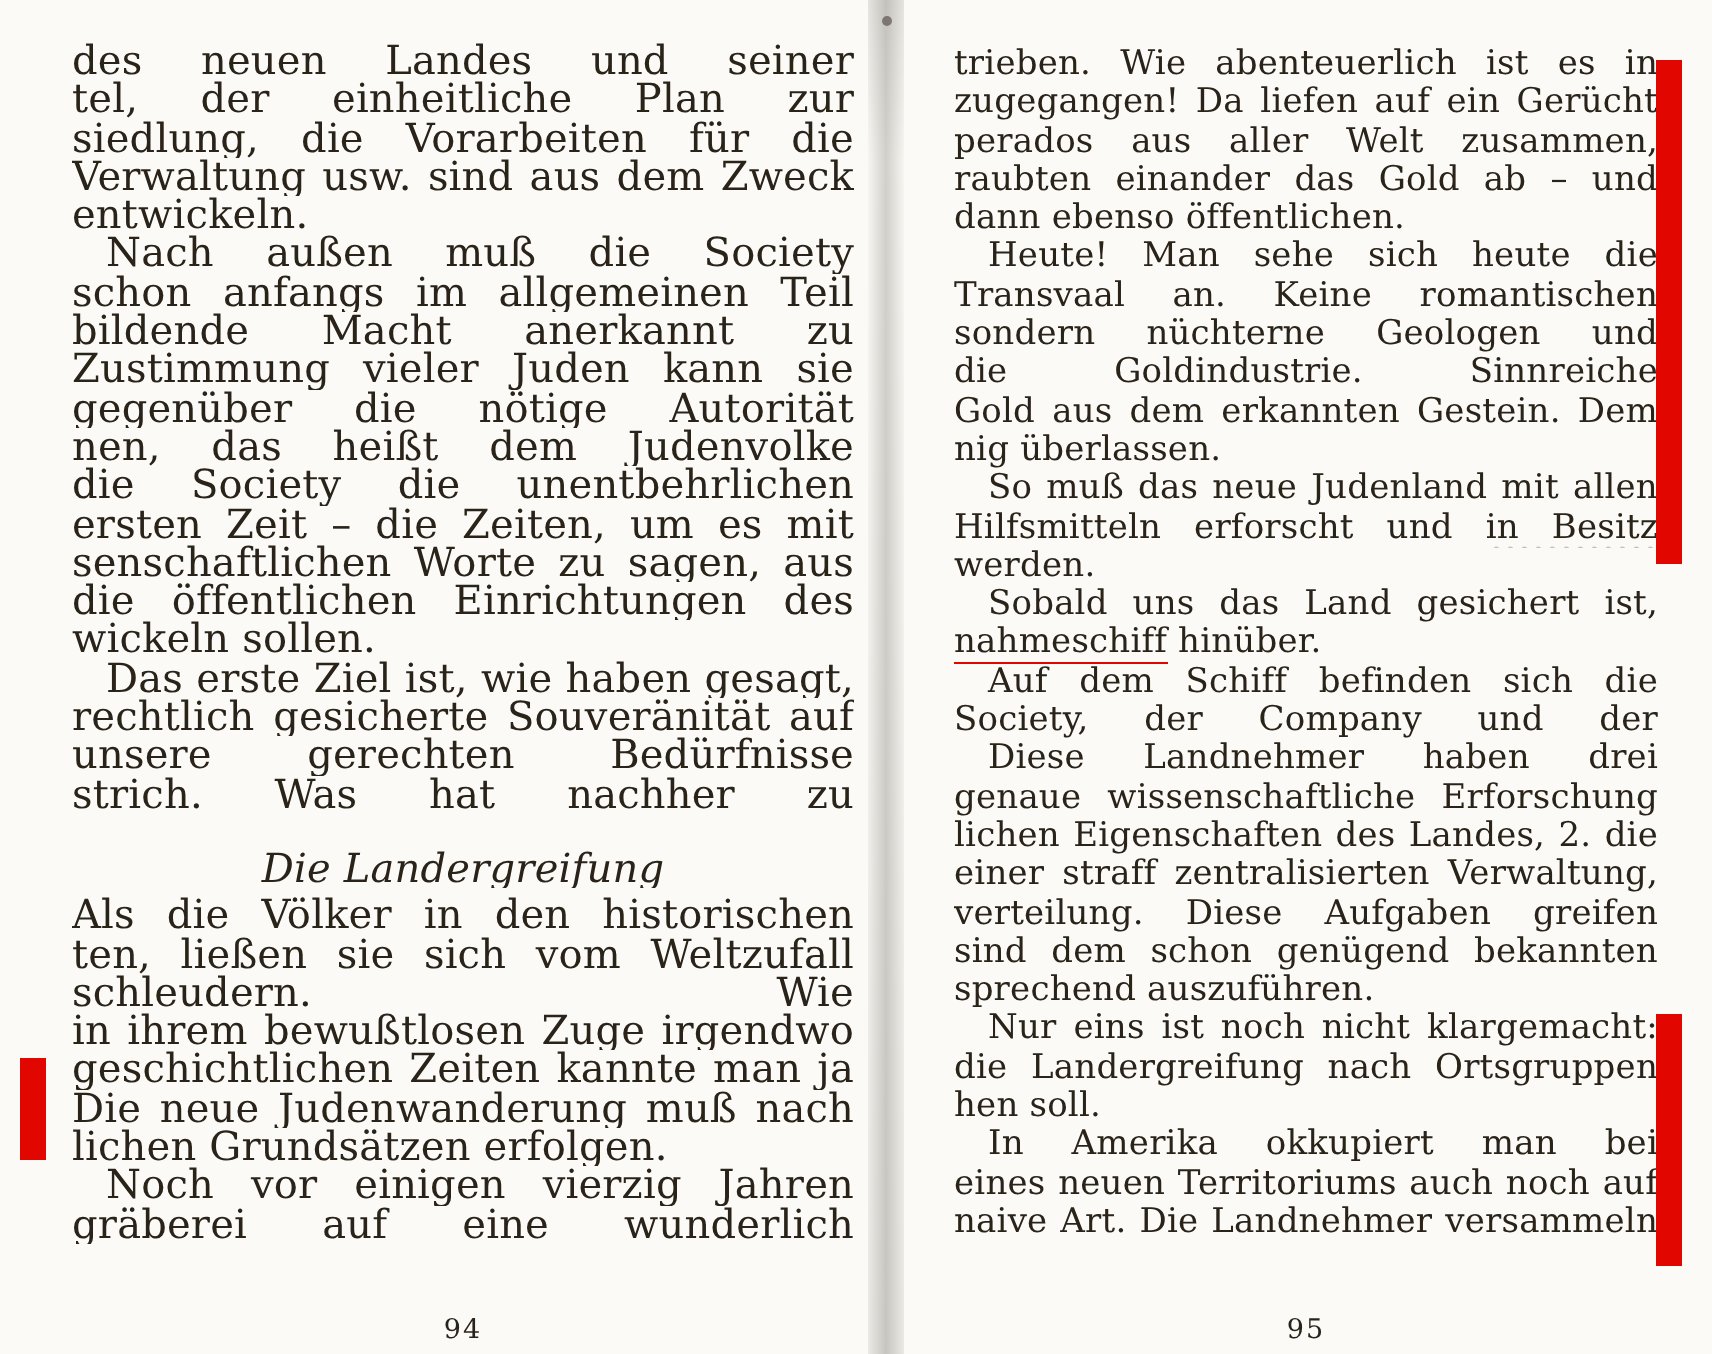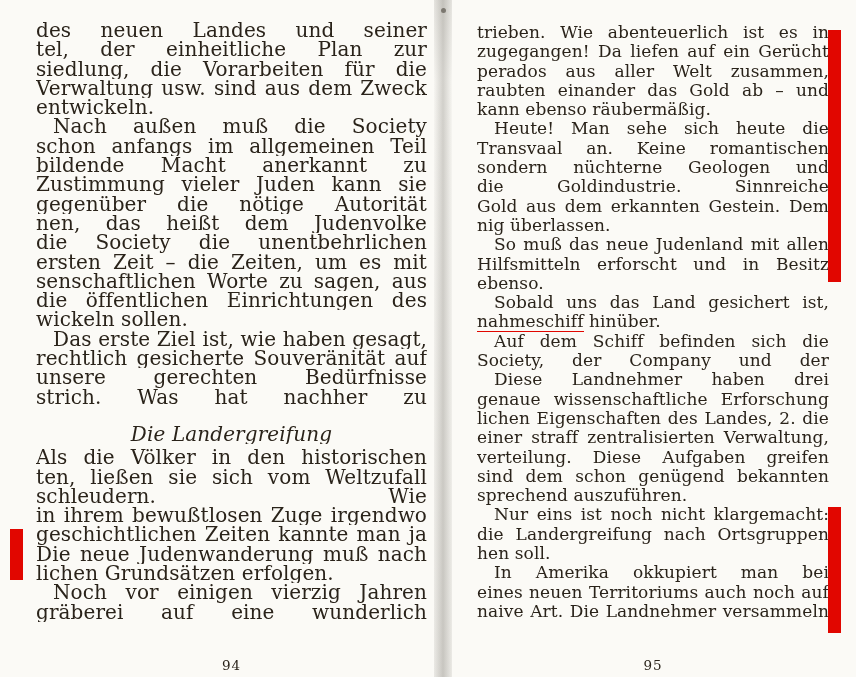--- a/index.html
+++ b/index.html
@@ -104,34 +104,34 @@
       </div>
     </div>
 </div>
 <div id="col-right" class="page-col">
   <div>
       <div class="block para">
         <div class="line first"><span>trieben. Wie abenteuerlich ist es in Kalifornien</span></div>
         <div class="line"><span>zugegangen! Da liefen auf ein Gerücht hin die Des-</span></div>
         <div class="line"><span>perados aus aller Welt zusammen, stahlen der Erde,</span></div>
         <div class="line"><span>raubten einander das Gold ab – und verspielten es</span></div>
-        <div class="line last"><span>kann ebenso räubermäßig.</span></div>
+        <div class="line last"><span>dann ebenso öffentlichen.</span></div>
       </div>
       <div class="block para indent">
         <div class="line first"><span>Heute! Man sehe sich heute die Goldgräberei in</span></div>
         <div class="line"><span>Transvaal an. Keine romantischen Strolche mehr,</span></div>
         <div class="line"><span>sondern nüchterne Geologen und Ingenieure leiten</span></div>
         <div class="line"><span>die Goldindustrie. Sinnreiche Maschinen lösen das</span></div>
         <div class="line"><span>Gold aus dem erkannten Gestein. Dem Zufall ist we-</span></div>
         <div class="line last"><span>nig überlassen.</span></div>
       </div>
       <div class="block para indent">
         <div class="line first"><span>So muß das neue Judenland mit allen vierzig</span></div>
         <div class="line"><span>Hilfsmitteln erforscht und </span><span class="u-gray">in Besitz</span><span> genommen</span></div>
-        <div class="line last"><span>ebenso.</span></div>
+        <div class="line last"><span>werden.</span></div>
       </div>
       <div class="block para indent">
         <div class="line first"><span>Sobald uns das Land gesichert ist, fährt das </span></div>
         <div class="line last"><span class="u-red">nahmeschiff</span><span> hinüber.</span></div>
       </div>
       <div class="block para indent">
         <div class="line first"><span>Auf dem Schiff befinden sich die Vertreter der</span></div>
         <div class="line last"><span>Society, der Company und der Ortsgruppen.</span></div>
       </div>
       <div class="block para indent">

